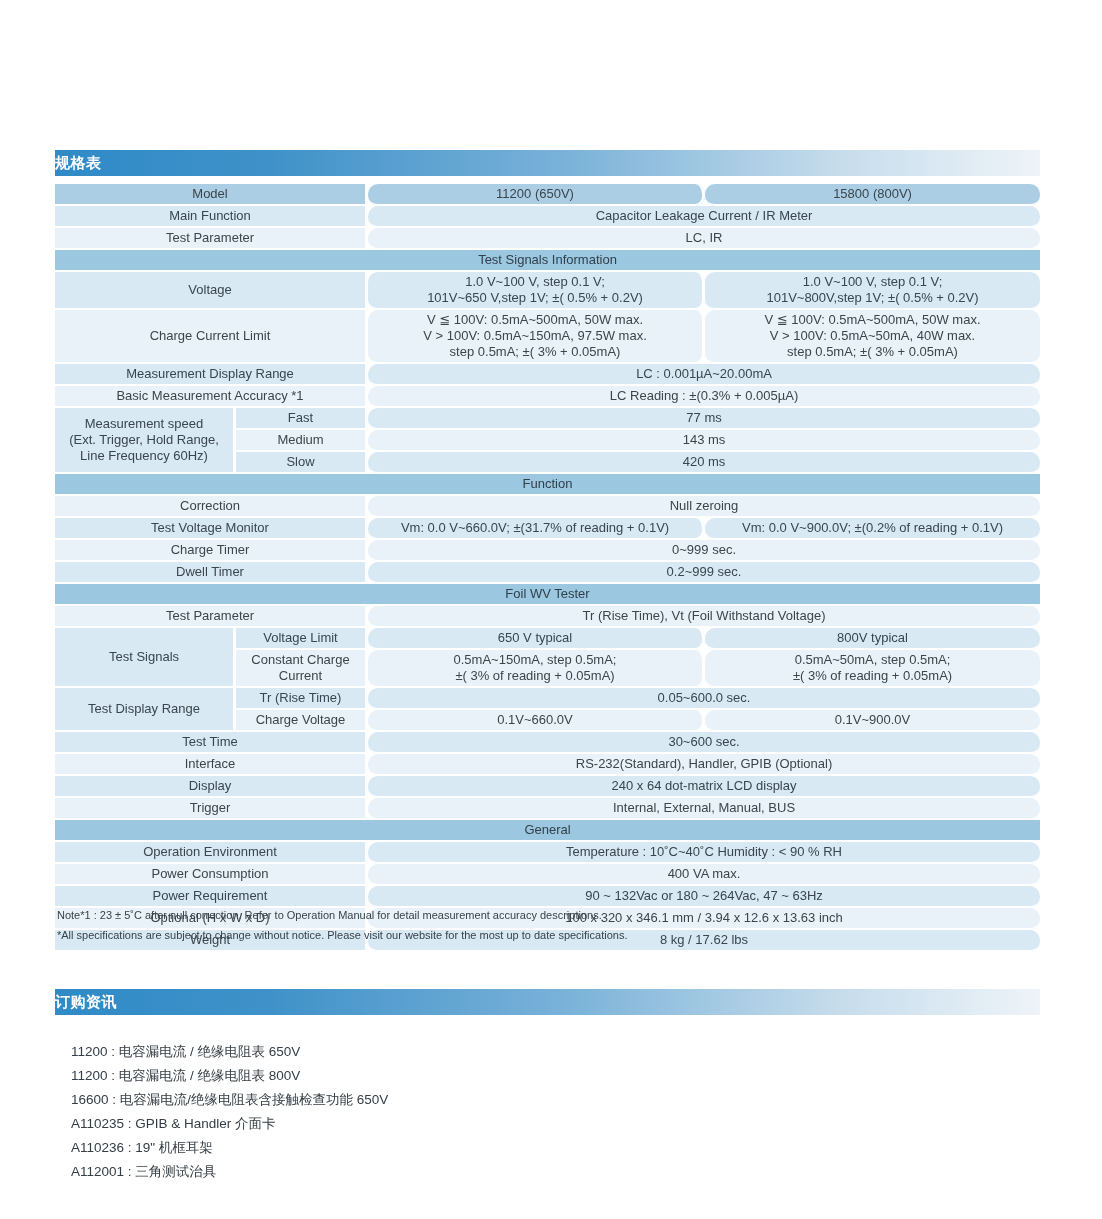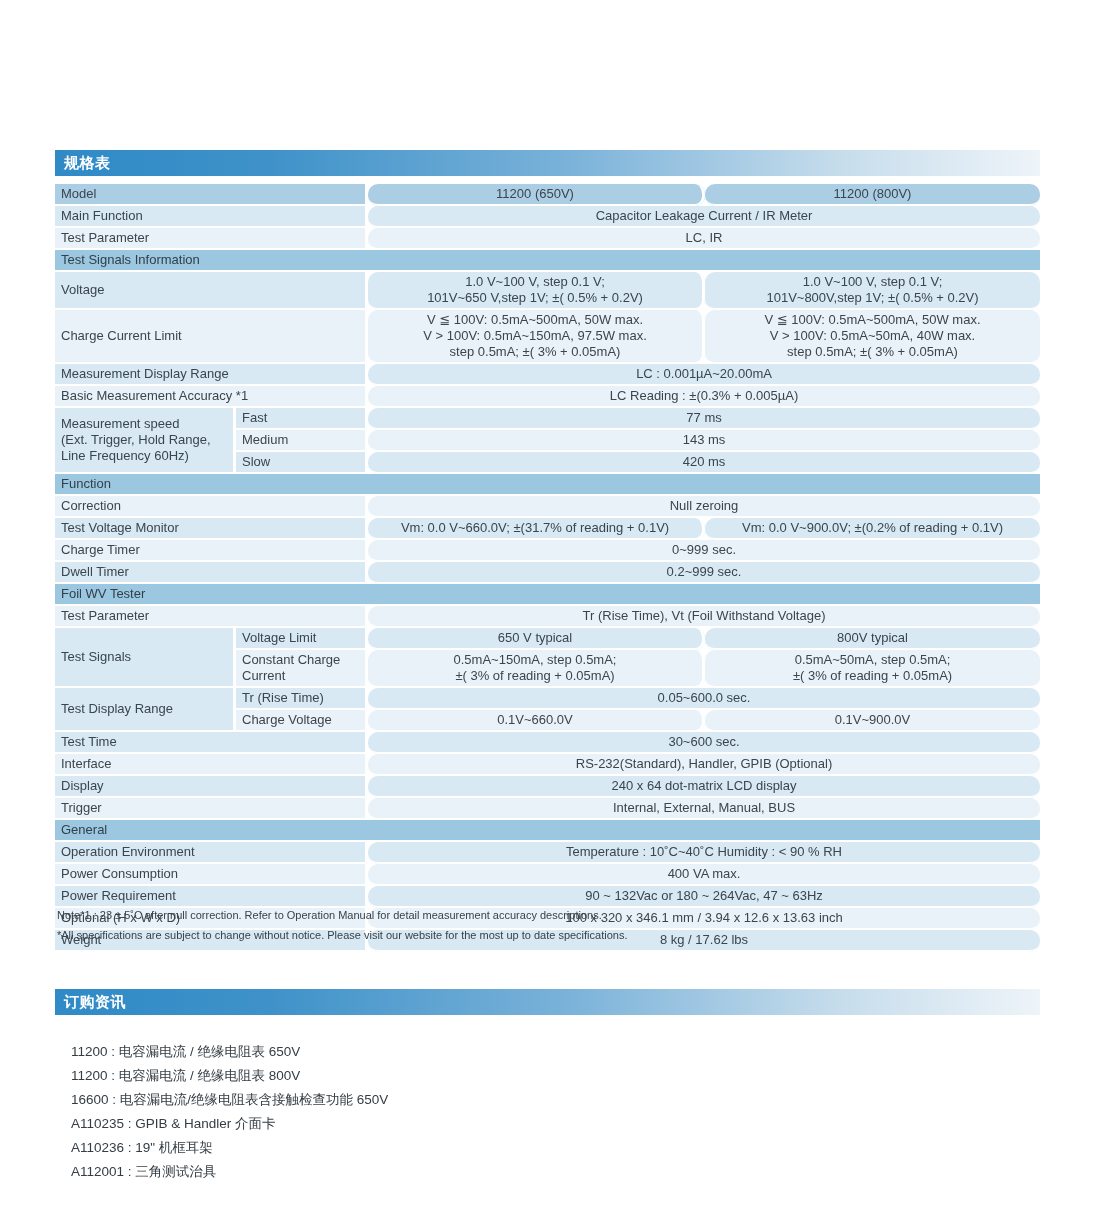--- a/index.html
+++ b/index.html
@@ -4,36 +4,36 @@
 <style>
   html,body{margin:0;padding:0;}
   body{
     width:1102px;height:1219px;position:relative;background:#ffffff;
     font-family:"Liberation Sans", sans-serif;color:#3a454d;
     -webkit-font-smoothing:antialiased;
   }
   .band{
     position:absolute;left:55px;width:985px;height:26px;box-sizing:border-box;
     background:linear-gradient(90deg,#2f8ac6 0%,#3f92c9 22%,#7ab2d9 52%,#c7ddec 80%,#eef4f9 100%);
-    color:#ffffff;font-size:15px;font-weight:bold;line-height:26px;padding-left:9px;
+    color:#ffffff;font-size:15px;font-weight:bold;line-height:26px;
     letter-spacing:0.5px;
   }
   #specBand{top:150px;}
   #orderBand{top:989px;}
   table.spec{
     position:absolute;left:55px;top:184px;width:985px;
     border-collapse:separate;border-spacing:0;table-layout:fixed;
   }
   table.spec td{
     font-size:13px;line-height:16px;padding:2px 6px;vertical-align:middle;
     border-bottom:2px solid #ffffff;border-right:3px solid #ffffff;
     overflow:hidden;
   }
   table.spec td:last-child{border-right:none;}
-  td.lbl{text-align:left;}
+  td.lbl{text-align:center;}
   td.val{text-align:center;padding:2px 4px;border-radius:10px;}
   .sA{background:#d8e9f4;}
   .sB{background:#e9f2f9;}
   .model{background:#abcee4;}
   td.sec{background:#9cc7e0;color:#31404a;}
   .ln{display:block;}
   .notes{
     position:absolute;left:57px;top:906px;width:940px;
     font-size:11px;line-height:19.5px;color:#37424a;
   }
@@ -59,21 +59,21 @@
   </colgroup>
   <tbody id="specBody">
       <tr class="model">
         <td colspan="2" class="lbl">
           <span class="ln">Model</span>
         </td>
         <td class="val">
           <span class="ln">11200 (650V)</span>
         </td>
         <td class="val">
-          <span class="ln">11200 (800V)</span>
+          <span class="ln">15800 (800V)</span>
         </td>
       </tr>
       <tr class="sA">
         <td colspan="2" class="lbl">
           <span class="ln">Main Function</span>
         </td>
         <td class="val" colspan="2">
           <span class="ln">Capacitor Leakage Current / IR Meter</span>
         </td>
       </tr>

